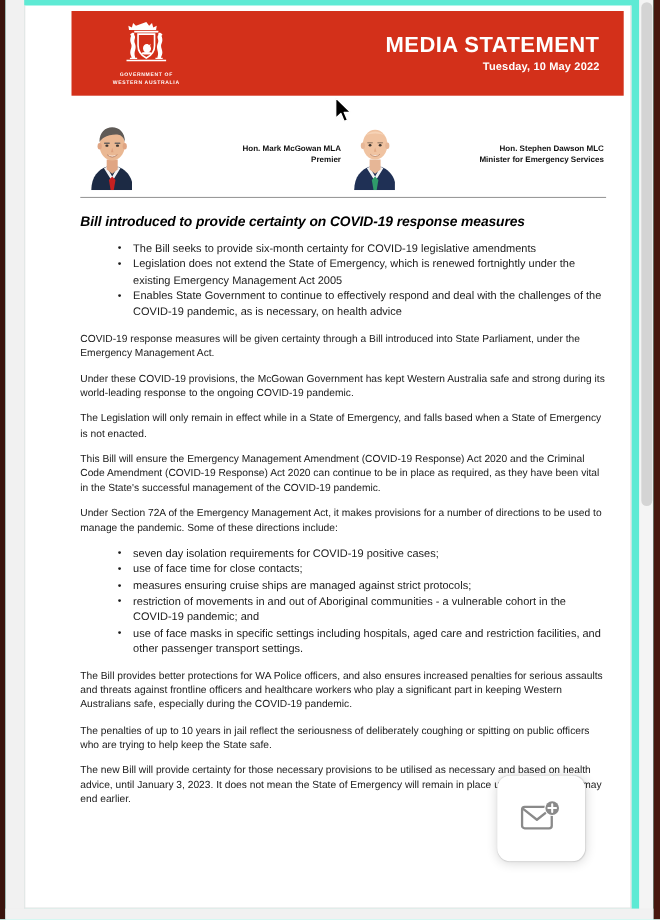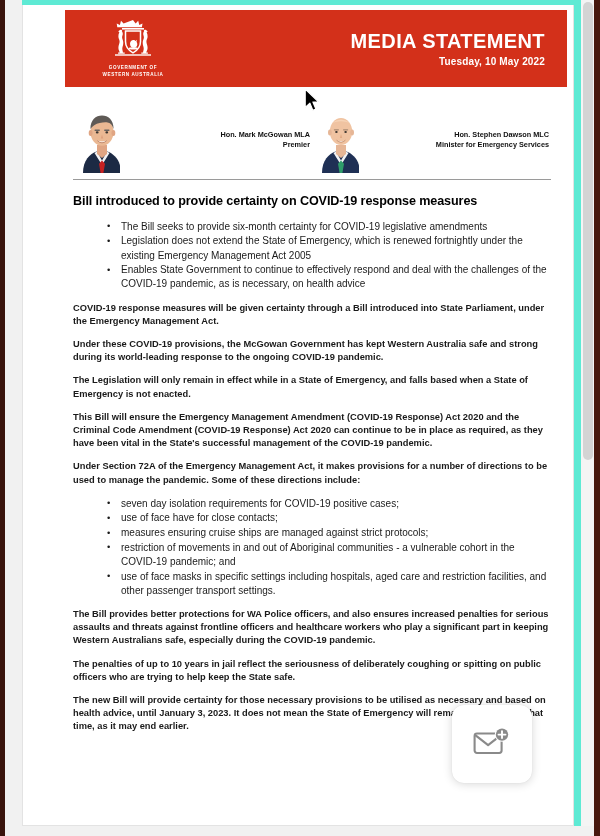--- a/index.html
+++ b/index.html
@@ -148,27 +148,27 @@
     padding-top: 14px;
     color: #1a1a1a;
   }
   #doc-headline {
     font-size: 12.6px;
     font-weight: bold;
     color: #000000;
     letter-spacing: -0.1px;
     margin: 0 0 10px 0;
     line-height: 1.25;
+    font-style: italic;
   }
   .para {
     font-size: 9.3px;
     line-height: 1.42;
     margin: 0 0 10px 0;
     color: #1a1a1a;
-    font-weight: bold;
   }
   ul.bullets {
     margin: 0 0 10px 0;
     padding-left: 34px;
     list-style: none;
   }
   ul.bullets li {
     font-size: 10px;
     line-height: 1.42;
     margin-bottom: 0.5px;
@@ -344,21 +344,21 @@
       </ul>
 
       <p class="para">COVID-19 response measures will be given certainty through a Bill introduced into State Parliament, under the Emergency Management Act.</p>
       <p class="para">Under these COVID-19 provisions, the McGowan Government has kept Western Australia safe and strong during its world-leading response to the ongoing COVID-19 pandemic.</p>
       <p class="para">The Legislation will only remain in effect while in a State of Emergency, and falls based when a State of Emergency is not enacted.</p>
       <p class="para">This Bill will ensure the Emergency Management Amendment (COVID-19 Response) Act 2020 and the Criminal Code Amendment (COVID-19 Response) Act 2020 can continue to be in place as required, as they have been vital in the State's successful management of the COVID-19 pandemic.</p>
       <p class="para">Under Section 72A of the Emergency Management Act, it makes provisions for a number of directions to be used to manage the pandemic. Some of these directions include:</p>
 
       <ul class="bullets">
         <li>seven day isolation requirements for COVID-19 positive cases;</li>
-        <li>use of face have for close contacts;</li>
+        <li>use of face time for close contacts;</li>
         <li>measures ensuring cruise ships are managed against strict protocols;</li>
         <li>restriction of movements in and out of Aboriginal communities - a vulnerable cohort in the COVID-19 pandemic; and</li>
         <li>use of face masks in specific settings including hospitals, aged care and restriction facilities, and other passenger transport settings.</li>
       </ul>
 
       <p class="para">The Bill provides better protections for WA Police officers, and also ensures increased penalties for serious assaults and threats against frontline officers and healthcare workers who play a significant part in keeping Western Australians safe, especially during the COVID-19 pandemic.</p>
       <p class="para">The penalties of up to 10 years in jail reflect the seriousness of deliberately coughing or spitting on public officers who are trying to help keep the State safe.</p>
       <p class="para">The new Bill will provide certainty for those necessary provisions to be utilised as necessary and based on health advice, until January 3, 2023. It does not mean the State of Emergency will remain in place until that time, as it may end earlier.</p>
     </div>
 

